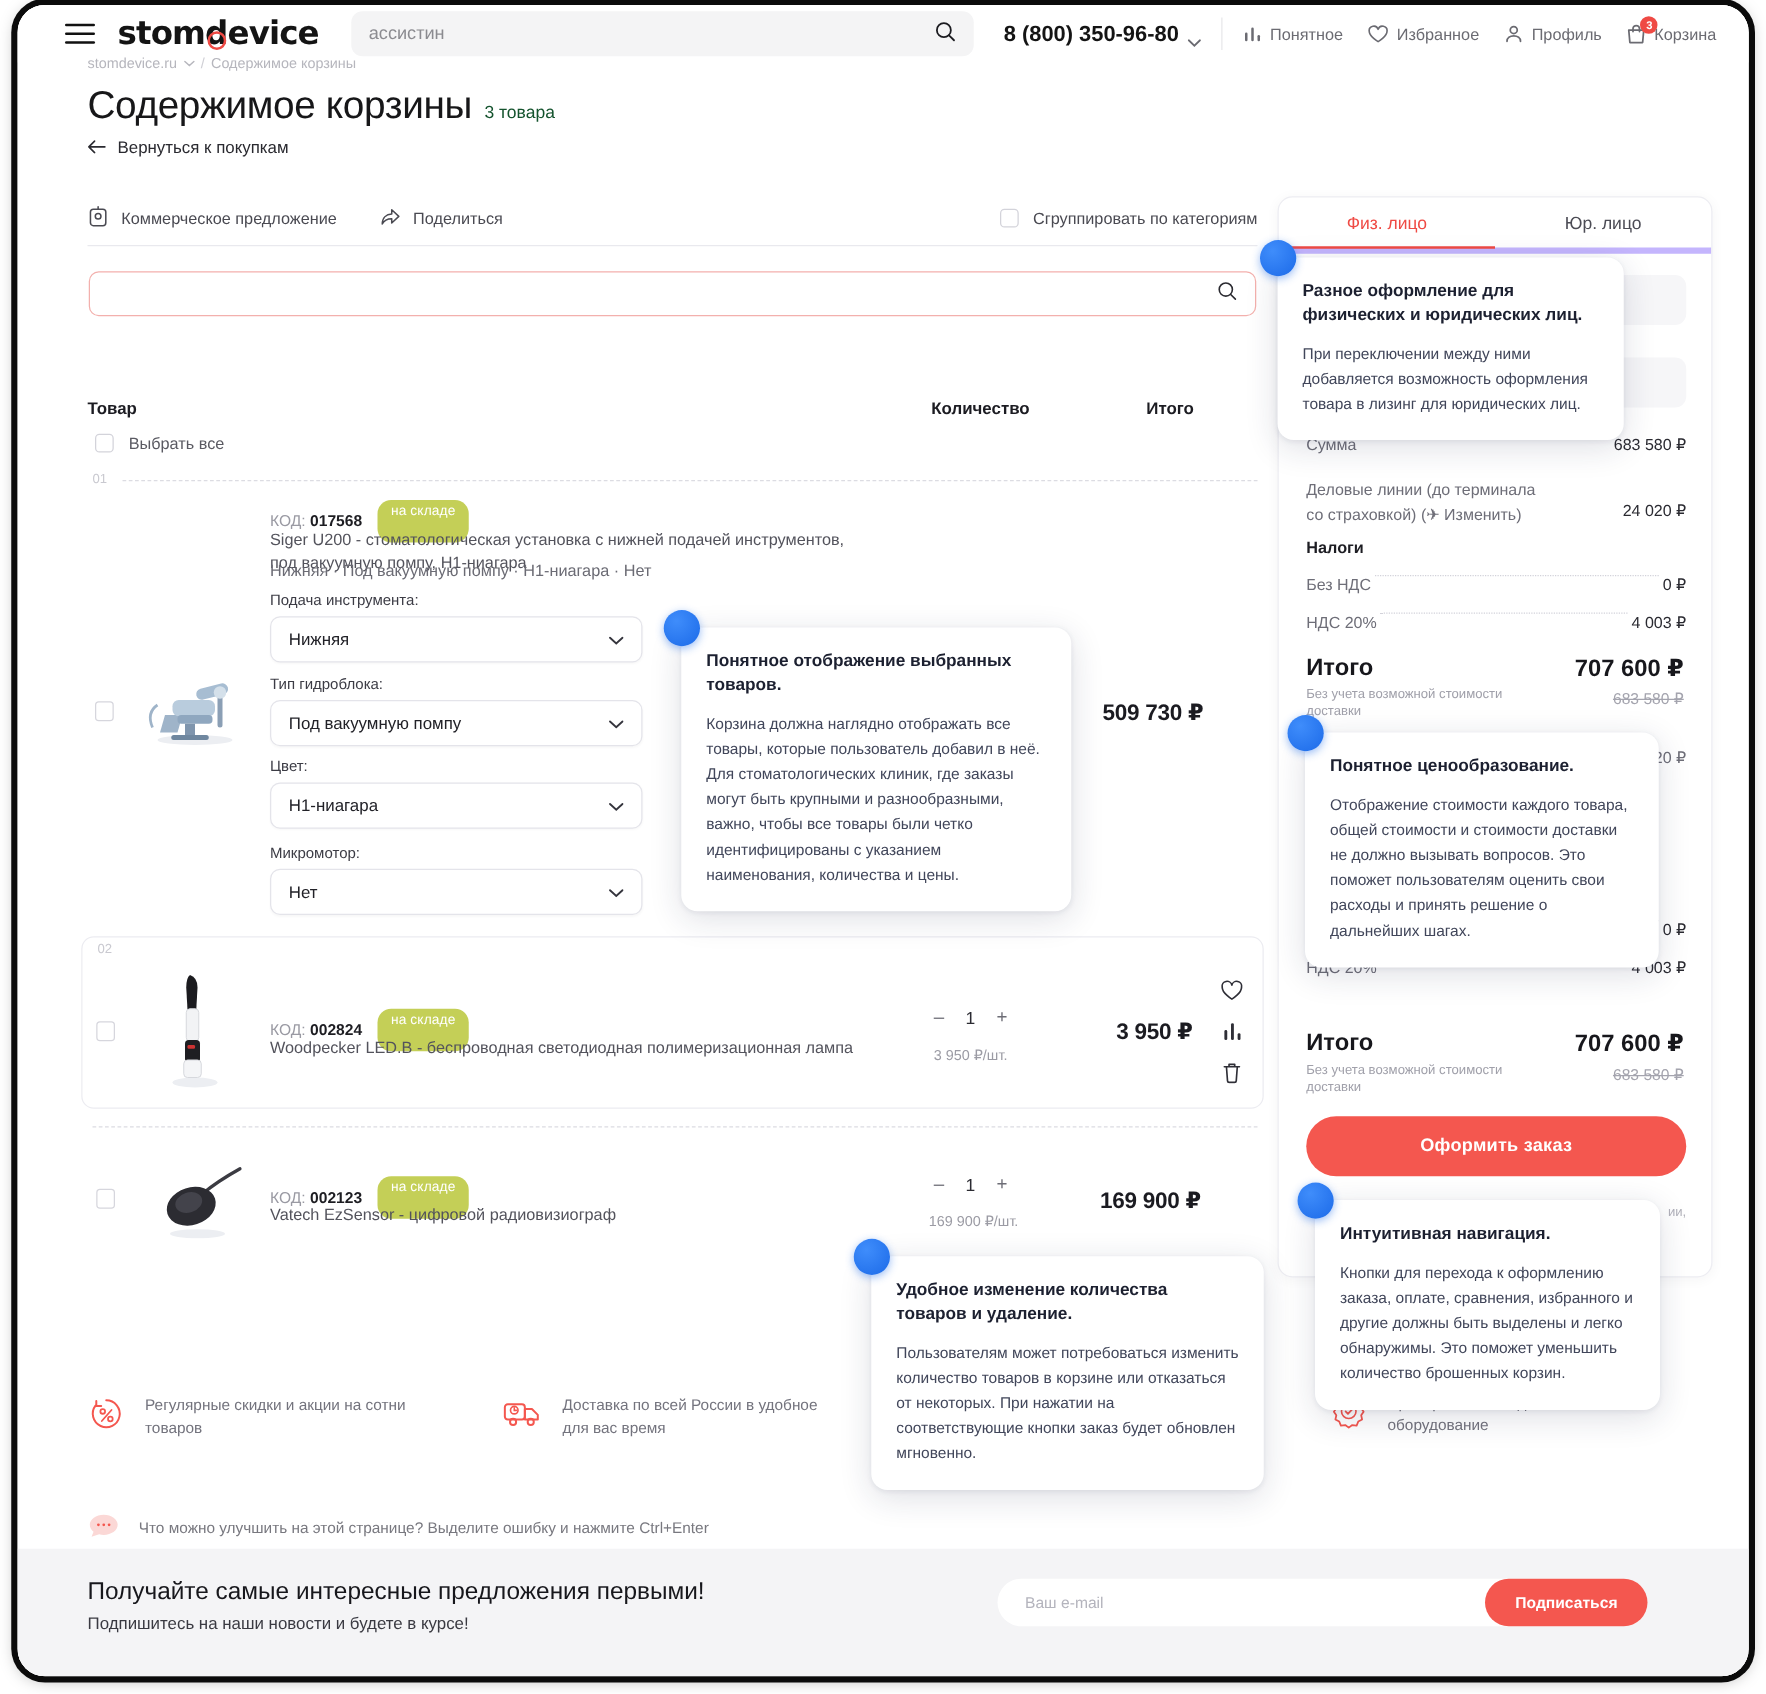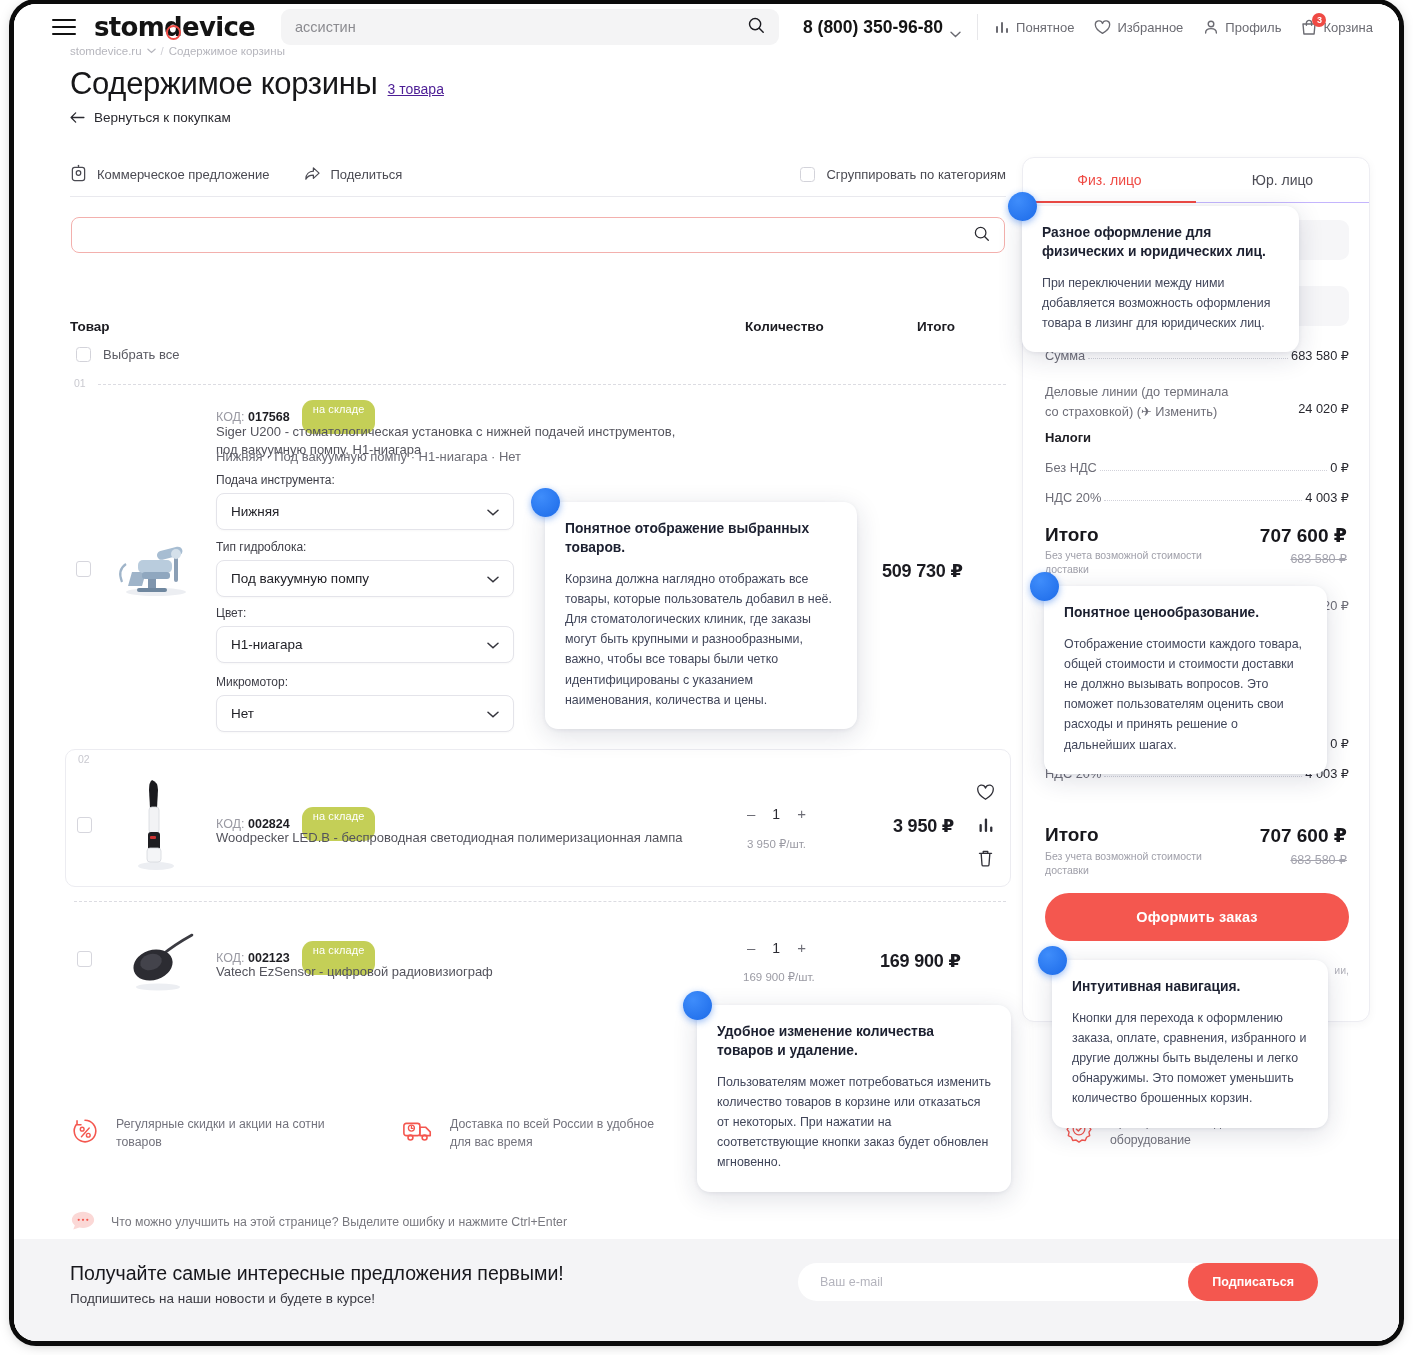--- a/index.html
+++ b/index.html
@@ -74,21 +74,21 @@
   }
 
   
   .breadcrumb {
     position: absolute; left: 56px; top: 41px;
     font-size: 11.5px; color: #b6b6bd; display: flex; align-items: center; gap: 5px;
   }
   .breadcrumb .crumb-sep { color: #cfcfd5; }
   .page-title-row { position: absolute; left: 56px; top: 62px; display: flex; align-items: baseline; gap: 10px; }
   .page-title { font-size: 31px; font-weight: 400; color: #171719; letter-spacing: -.3px; }
-  .page-title-count { font-size: 14px; color: #4c1d95; text-decoration: underline; }
+  .page-title-count { font-size: 14px; color: #14532d; }
   .back-link {
     position: absolute; left: 56px; top: 106px;
     display: flex; align-items: center; gap: 9px;
     font-size: 13.5px; color: #2a2a30; cursor: pointer;
   }
 
   
   .toolbar {
     position: absolute; left: 56px; top: 160px; width: 936px;
     display: flex; align-items: center;
@@ -159,36 +159,36 @@
   .prod-img { position: absolute; }
 
   
   .summary {
     position: absolute; left: 1008px; top: 153px;
     width: 348px; height: 865px;
     background: #fff; border: 1px solid #ededf2; border-radius: 12px;
     box-shadow: 0 2px 10px rgba(25,25,40,.045);
     overflow: hidden;
   }
-  .sum-tabs { display: flex; height: 45px; border-bottom: 1px solid #c4b5fd; }
+  .sum-tabs { display: flex; height: 45px; border-bottom: 5px solid #c4b5fd; }
   .sum-tab {
     flex: 1; display: flex; align-items: center; justify-content: center;
     font-size: 14px; color: #4c4c55; cursor: pointer; position: relative;
   }
   .sum-tab.active { color: #ef4a44; font-weight: 500; }
   .sum-tab.active::after {
     content: ""; position: absolute; left: 0; right: 0; bottom: -1px; height: 2px; background: #ef4a44;
   }
   .ghost-field {
     position: absolute; left: 22px; width: 304px; height: 40px;
     background: #f6f6f8; border-radius: 9px;
   }
   .sum-line {
     position: absolute; left: 22px; width: 304px;
-    display: flex; align-items: flex-end; font-size: 12.8px; color: #6e6e78;
+    display: flex; font-size: 12.8px; color: #6e6e78;
   }
   .sum-line .lbl { white-space: nowrap; }
   .sum-line .dots { flex: 1 1 auto; border-bottom: 1.3px dotted #d2d2da; margin: 0 3px 4px; height: 1px; }
   .sum-line .val { white-space: nowrap; color: #2a2a31; }
   .sum-head { position: absolute; left: 22px; font-size: 13px; font-weight: 700; color: #1d1d23; }
   .sum-total-lbl { position: absolute; left: 22px; font-size: 19px; font-weight: 700; color: #17171c; }
   .sum-total-val { position: absolute; right: 22px; font-size: 19px; font-weight: 700; color: #17171c; text-align: right; }
   .sum-note { position: absolute; left: 22px; font-size: 10.5px; color: #a0a0aa; line-height: 1.35; }
   .sum-old { position: absolute; right: 22px; font-size: 12.5px; color: #a4a4ae; text-decoration: line-through; }
   .checkout-btn {

